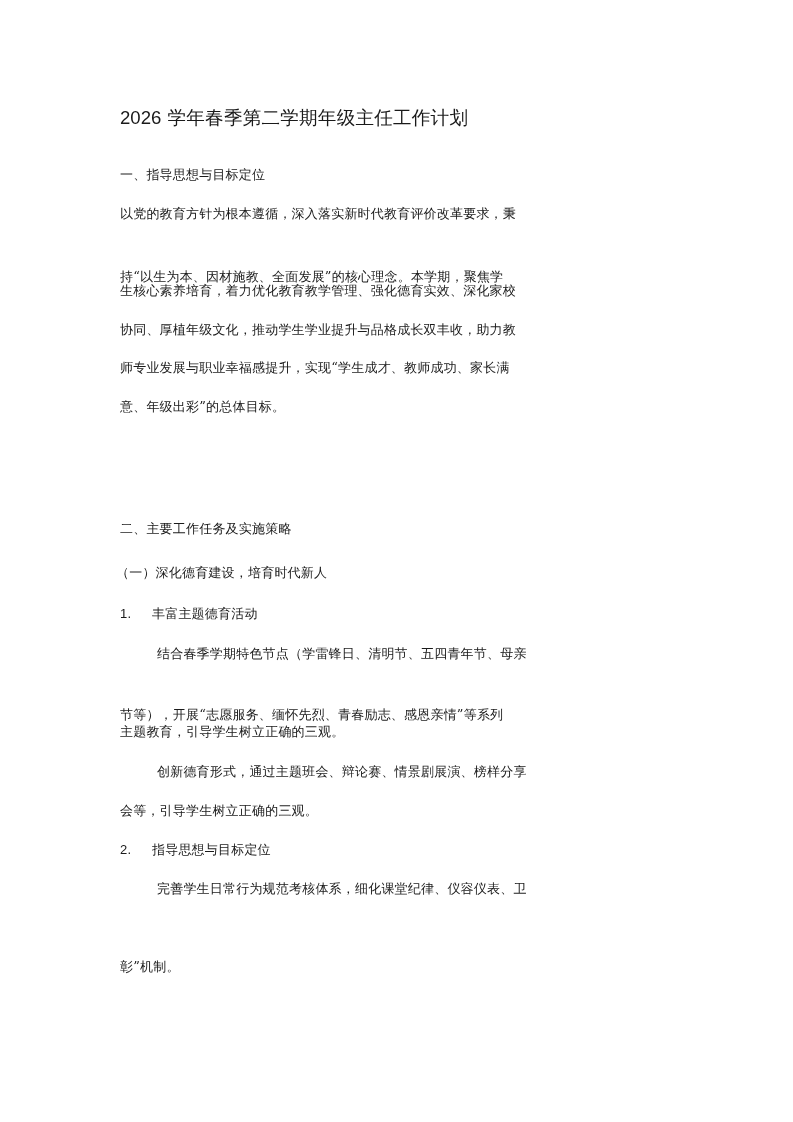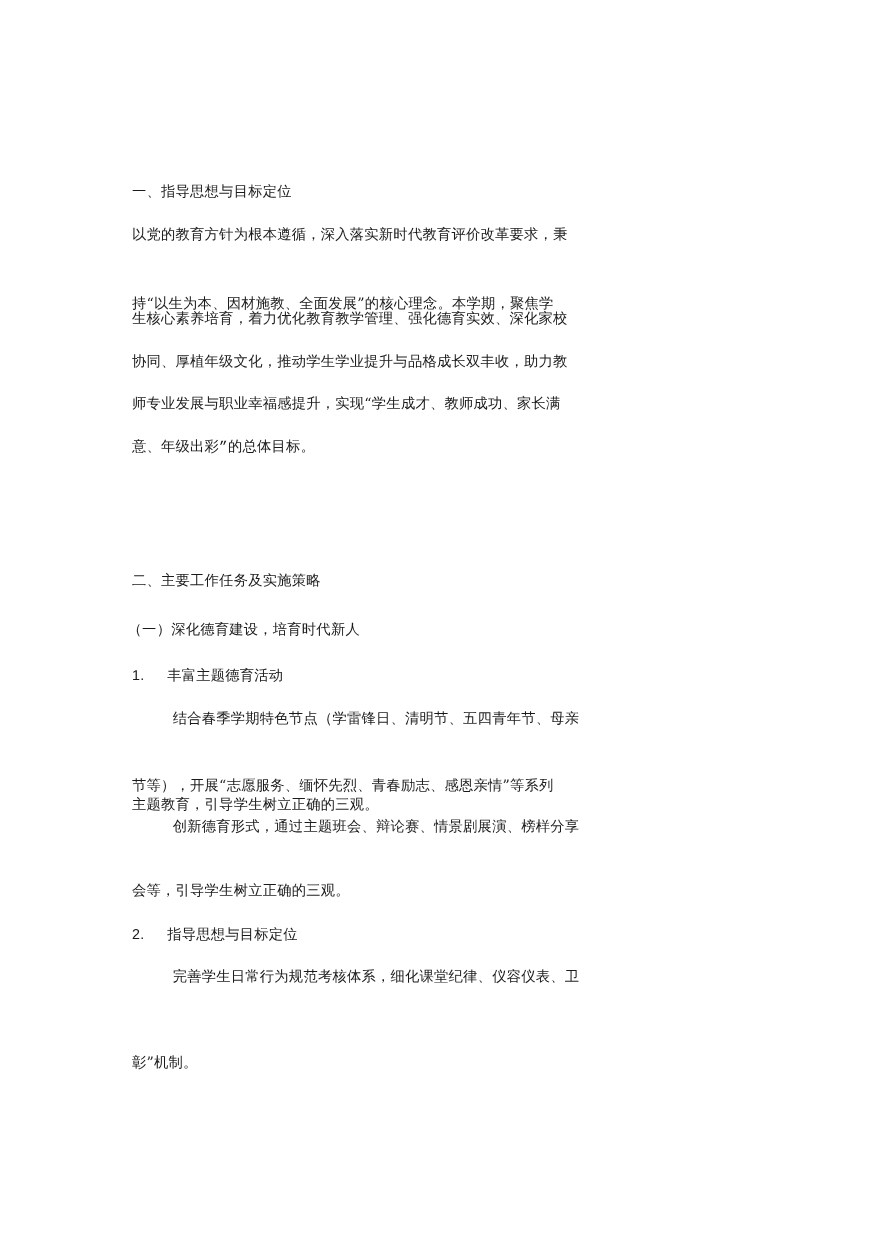--- a/index.html
+++ b/index.html
@@ -12,42 +12,46 @@
   .title .num { font-family: "Liberation Sans", "DejaVu Sans", sans-serif; letter-spacing: 0; }
   .list-num { font-family: "Liberation Sans", "DejaVu Sans", sans-serif; display: inline-block; width: 32px; }
   .indent { left: 157px; }
   .sub { left: 116px; }
 </style>
 </head>
 <body>
 
 <div class="page">
 
+  <div class="line title" style="top:106px;">
+    <span class="num">2026</span>
+    <span>学年春季第二学期年级主任工作计划</span>
+  </div>
 
   <div class="line" style="top:163px;">一、指导思想与目标定位</div>
 
   <div class="line" style="top:202px;">以党的教育方针为根本遵循，深入落实新时代教育评价改革要求，秉</div>
   <div class="line" style="top:241px;margin-top:24px;">持“以生为本、因材施教、全面发展”的核心理念。本学期，聚焦学</div>
   <div class="line" style="top:279px;">生核心素养培育，着力优化教育教学管理、强化德育实效、深化家校</div>
   <div class="line" style="top:318px;">协同、厚植年级文化，推动学生学业提升与品格成长双丰收，助力教</div>
   <div class="line" style="top:356px;">师专业发展与职业幸福感提升，实现“学生成才、教师成功、家长满</div>
-  <div class="line" style="top:395px;font-family:Liberation Mono, monospace;">意、年级出彩”的总体目标。</div>
+  <div class="line" style="top:395px;">意、年级出彩”的总体目标。</div>
 
   <div class="line" style="top:517px;">二、主要工作任务及实施策略</div>
   <div class="line sub" style="top:561px;">（一）深化德育建设，培育时代新人</div>
 
   <div class="line" style="top:602px;">
     <span class="list-num">1.</span><span>丰富主题德育活动</span>
   </div>
 
   <div class="line indent" style="top:642px;">结合春季学期特色节点（学雷锋日、清明节、五四青年节、母亲</div>
   <div class="line" style="top:703px;">节等），开展“志愿服务、缅怀先烈、青春励志、感恩亲情”等系列</div>
   <div class="line" style="top:720px;">主题教育，引导学生树立正确的三观。</div>
 
-  <div class="line indent" style="top:740px;text-align:right;">创新德育形式，通过主题班会、辩论赛、情景剧展演、榜样分享</div>
+  <div class="line indent" style="top:760px;text-align:right;">创新德育形式，通过主题班会、辩论赛、情景剧展演、榜样分享</div>
   <div class="line" style="top:799px;">会等，引导学生树立正确的三观。</div>
 
   <div class="line" style="top:838px;">
     <span class="list-num">2.</span><span>指导思想与目标定位</span>
   </div>
 
   <div class="line indent" style="top:877px;">完善学生日常行为规范考核体系，细化课堂纪律、仪容仪表、卫</div>
   <div class="line" style="top:955px;">彰”机制。</div>
 
 </div>

